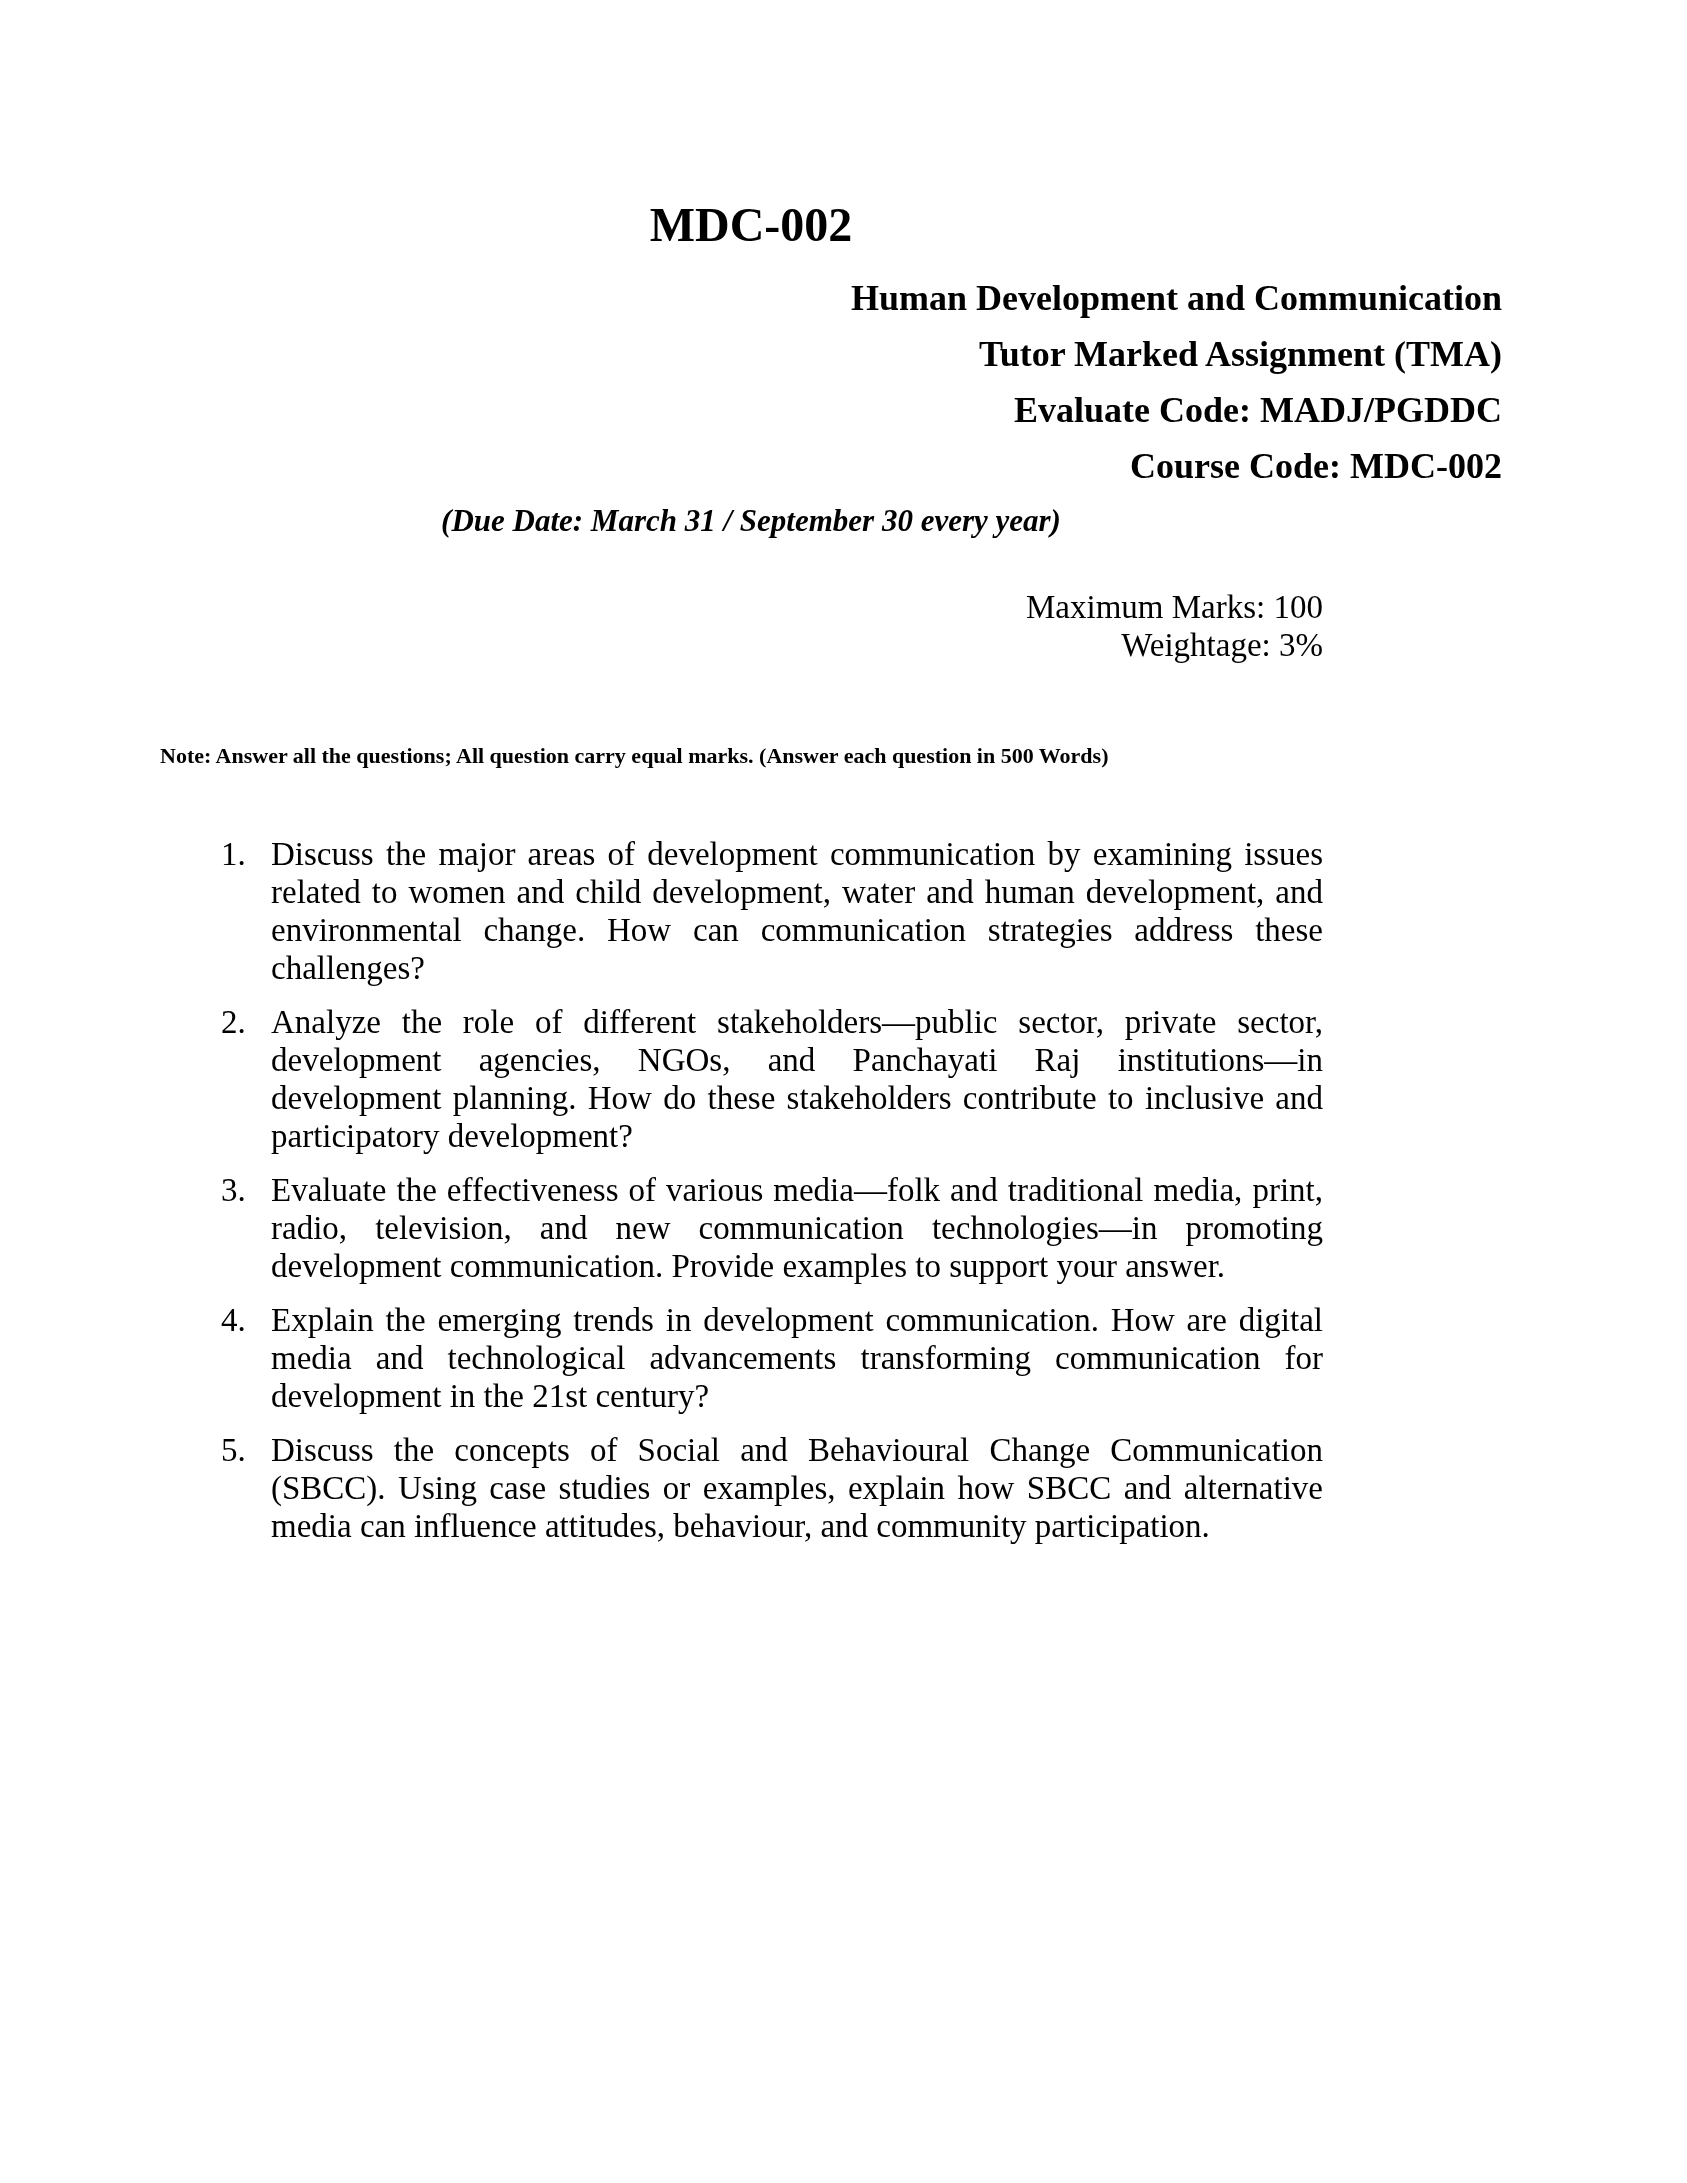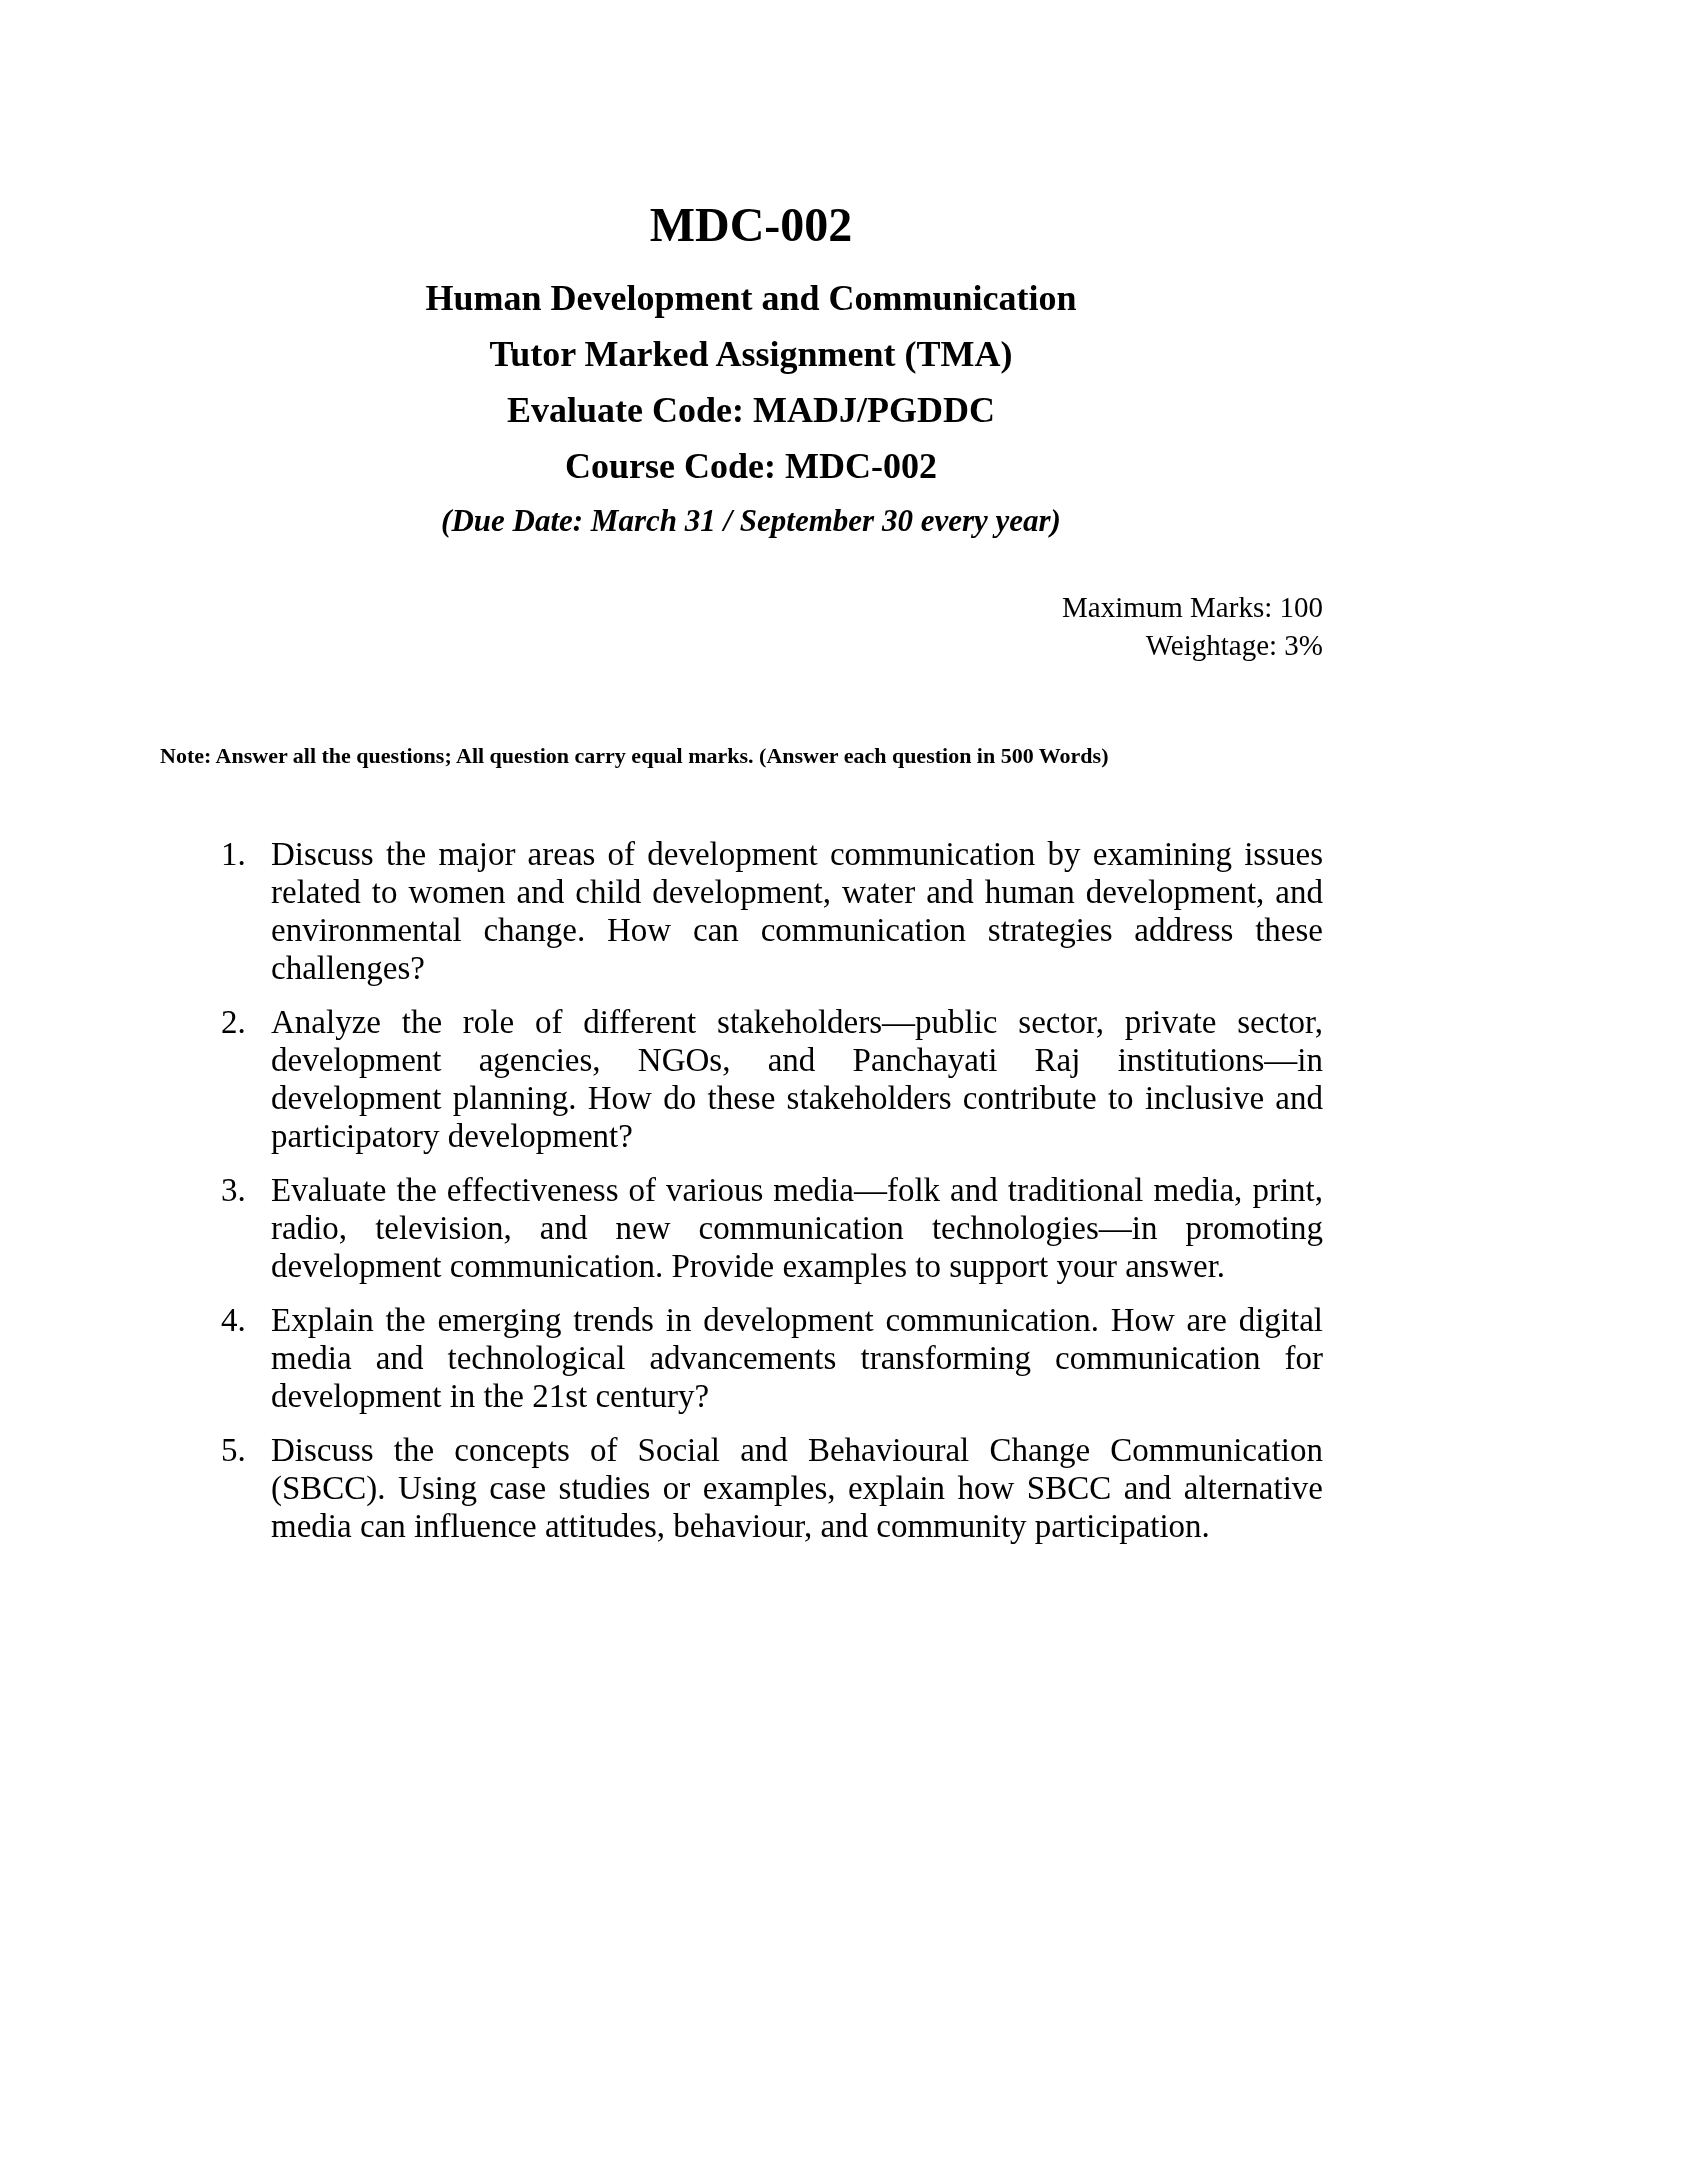--- a/index.html
+++ b/index.html
@@ -22,32 +22,33 @@
     font-size: 48px;
     line-height: 53px;
     font-weight: bold;
     margin: 0 0 18.5px 0;
   }
   .doc-sub {
     font-size: 36px;
     line-height: 56px;
     font-weight: bold;
     margin: 0;
+    text-align: right;
   }
   .doc-due {
     font-size: 31px;
     line-height: 54px;
     font-weight: bold;
     margin: 0;
     font-style: italic;
   }
   .marks {
     margin: 40px 179px 0 0;
     text-align: right;
-    font-size: 29px;
+    font-size: 33px;
     line-height: 38px;
   }
   .note {
     margin: 73px 179px 0 160px;
     font-size: 22px;
     line-height: 38px;
     font-weight: bold;
     padding-left: 90px;
     text-indent: -90px;
     text-align: justify;

